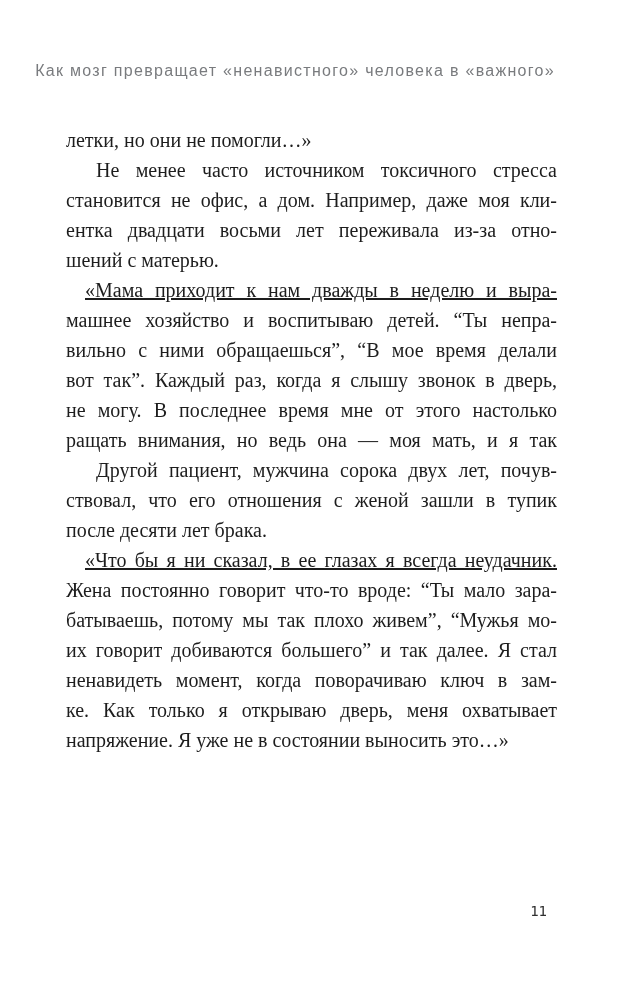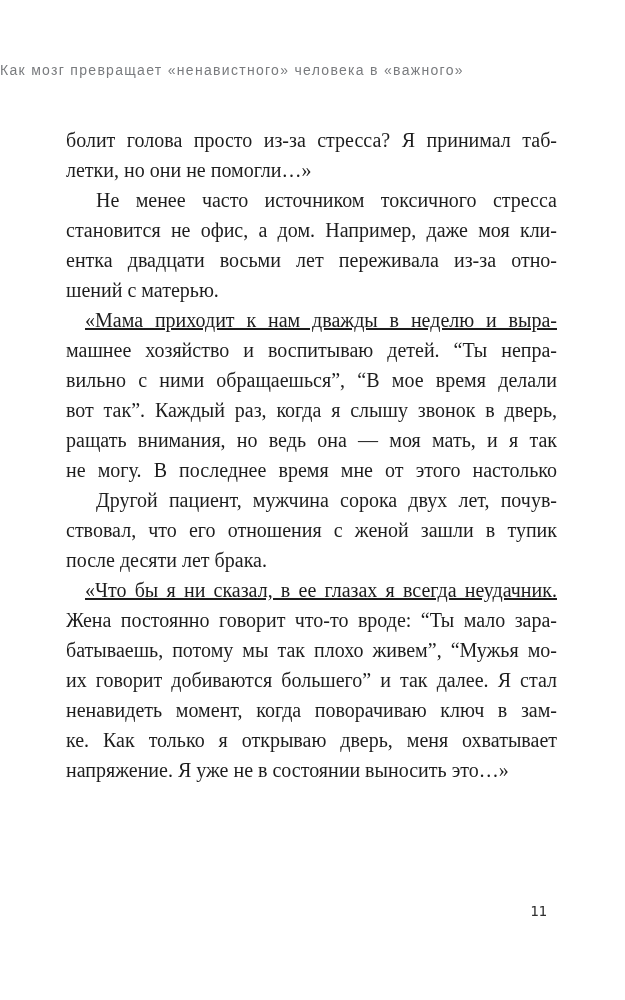--- a/index.html
+++ b/index.html
@@ -13,23 +13,23 @@
     height: 1000px;
     background: #ffffff;
     overflow: hidden;
     font-family: "Liberation Serif", serif;
   }
   .running-header {
     position: absolute;
     top: 62px;
     left: 0;
     right: 70px;
-    text-align: left;
+    text-align: right;
     font-family: "Liberation Sans", sans-serif;
-    font-size: 14px;
+    font-size: 16px;
     letter-spacing: 1.3px;
     color: #797b7e;
     white-space: nowrap;
   }
   .page-body {
     position: absolute;
     top: 125px;
     left: 66px;
     width: 491px;
     color: #1d1d1d;
@@ -61,32 +61,31 @@
     color: #2f2f2f;
   }
 </style>
 </head>
 <body>
 
 <div class="book-page">
   <div class="running-header">Как мозг превращает «ненавистного» человека в «важного»</div>
 
   <div class="page-body">
-      <div class="line">болит голова просто из-за стресса? Я принимал таб-</div>
       <div class="line last">летки, но они не помогли…»</div>
       <div class="line indent">Не менее часто источником токсичного стресса</div>
       <div class="line">становится не офис, а дом. Например, даже моя кли-</div>
       <div class="line">ентка двадцати восьми лет переживала из-за отно-</div>
       <div class="line last">шений с матерью.</div>
       <div class="line indent-q">«Мама приходит к нам дважды в неделю и выра-</div>
       <div class="line">машнее хозяйство и воспитываю детей. “Ты непра-</div>
       <div class="line">вильно с ними обращаешься”, “В мое время делали</div>
       <div class="line">вот так”. Каждый раз, когда я слышу звонок в дверь,</div>
+      <div class="line">не могу. В последнее время мне от этого настолько</div>
       <div class="line">ращать внимания, но ведь она — моя мать, и я так</div>
-      <div class="line">не могу. В последнее время мне от этого настолько</div>
       <div class="line indent">Другой пациент, мужчина сорока двух лет, почув-</div>
       <div class="line">ствовал, что его отношения с женой зашли в тупик</div>
       <div class="line last">после десяти лет брака.</div>
       <div class="line indent-q">«Что бы я ни сказал, в ее глазах я всегда неудачник.</div>
       <div class="line">Жена постоянно говорит что-то вроде: “Ты мало зара-</div>
       <div class="line">батываешь, потому мы так плохо живем”, “Мужья мо-</div>
       <div class="line">их говорит добиваются большего” и так далее. Я стал</div>
       <div class="line">ненавидеть момент, когда поворачиваю ключ в зам-</div>
       <div class="line">ке. Как только я открываю дверь, меня охватывает</div>
       <div class="line last">напряжение. Я уже не в состоянии выносить это…»</div>

